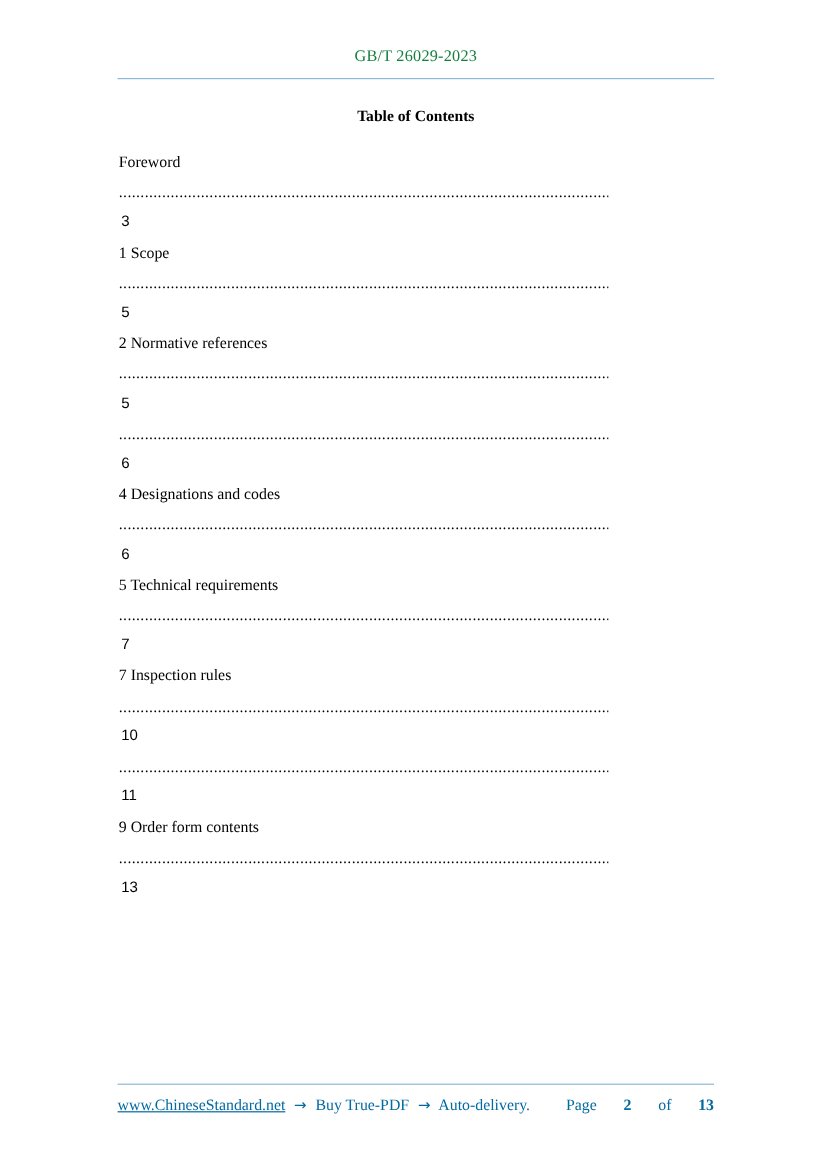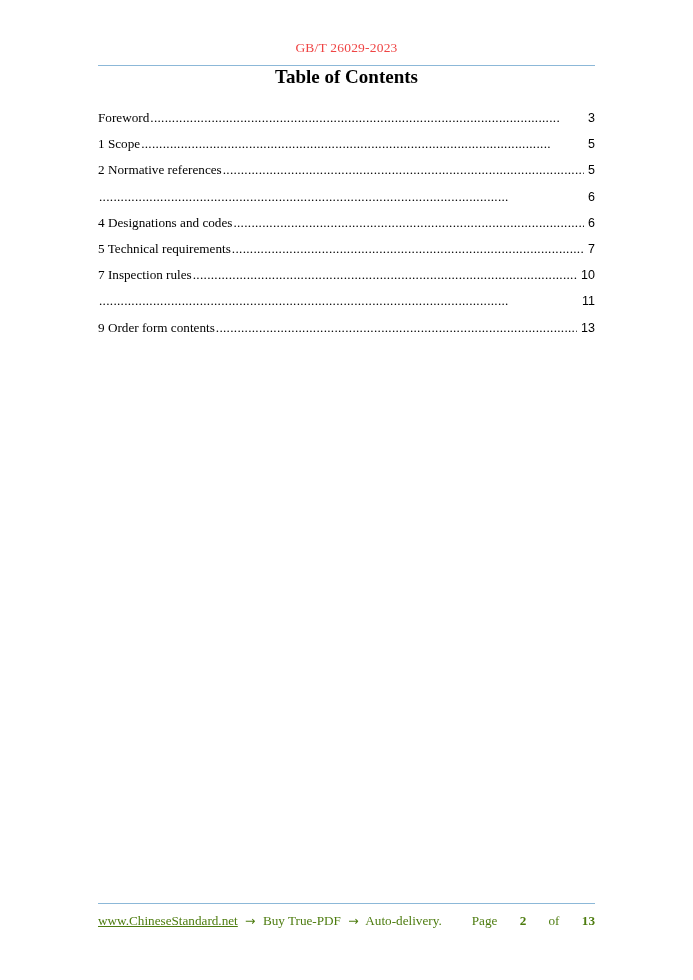--- a/index.html
+++ b/index.html
@@ -14,41 +14,43 @@
   .content { margin: 0 98px; width: 497px; }
 
   
   .doc-header {
     padding-top: 38px;
     padding-bottom: 9px;
     text-align: center;
     border-bottom: 1px solid #8cb8d8;
   }
   .doc-number {
-    color: #ef4444;
+    color: #15803d;
     font-size: 13.5px;
     letter-spacing: 0.2px;
   }
 
   
   .page-title {
+    margin-top: 23px;
     text-align: center;
-    font-size: 19px;
+    font-size: 13px;
     font-weight: bold;
     color: #000000;
   }
 
   
   .toc-list { margin-top: 17px; }
   .toc-row {
     display: flex;
     align-items: baseline;
     line-height: 25.2px;
     font-size: 13.2px;
     color: #000000;
+    flex-direction: column;
   }
   .toc-label { white-space: nowrap; }
   .toc-leader {
     flex: 1;
     overflow: hidden;
     white-space: nowrap;
     margin: 0 2px 0 1px;
   }
   .toc-leader::after {
     content: ". . . . . . . . . . . . . . . . . . . . . . . . . . . . . . . . . . . . . . . . . . . . . . . . . . . . . . . . . . . . . . . . . . . . . . . . . . . . . . . . . . . . . . . . . . . . . . . . . . . . . . . . . . . . . . . . . .";
@@ -69,21 +71,21 @@
     left: 98px;
     width: 497px;
     border-top: 1px solid #8cb8d8;
   }
   .footer-line {
     display: flex;
     justify-content: space-between;
     align-items: baseline;
     padding-top: 9px;
     font-size: 13.2px;
-    color: #4d7c0f;
+    color: #0369a1;
   }
   .footer-left span { margin-right: 4px; }
   .footer-link { text-decoration: underline; cursor: pointer; }
   .footer-arrow { font-family: "DejaVu Sans", sans-serif; font-size: 12.5px; }
   .page-indicator span { margin-left: 19px; }
   .page-indicator .num { font-weight: bold; }
 </style>
 </head>
 <body>
 

